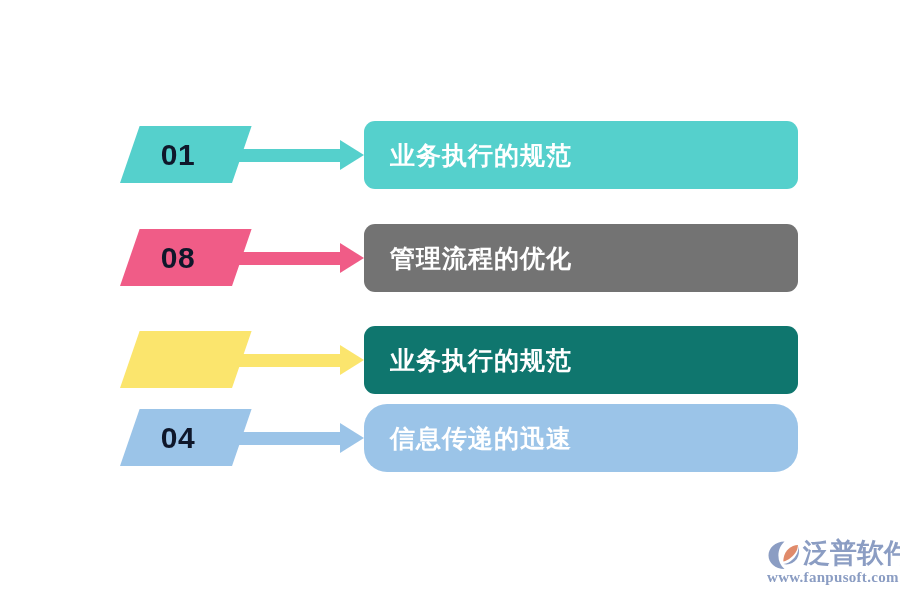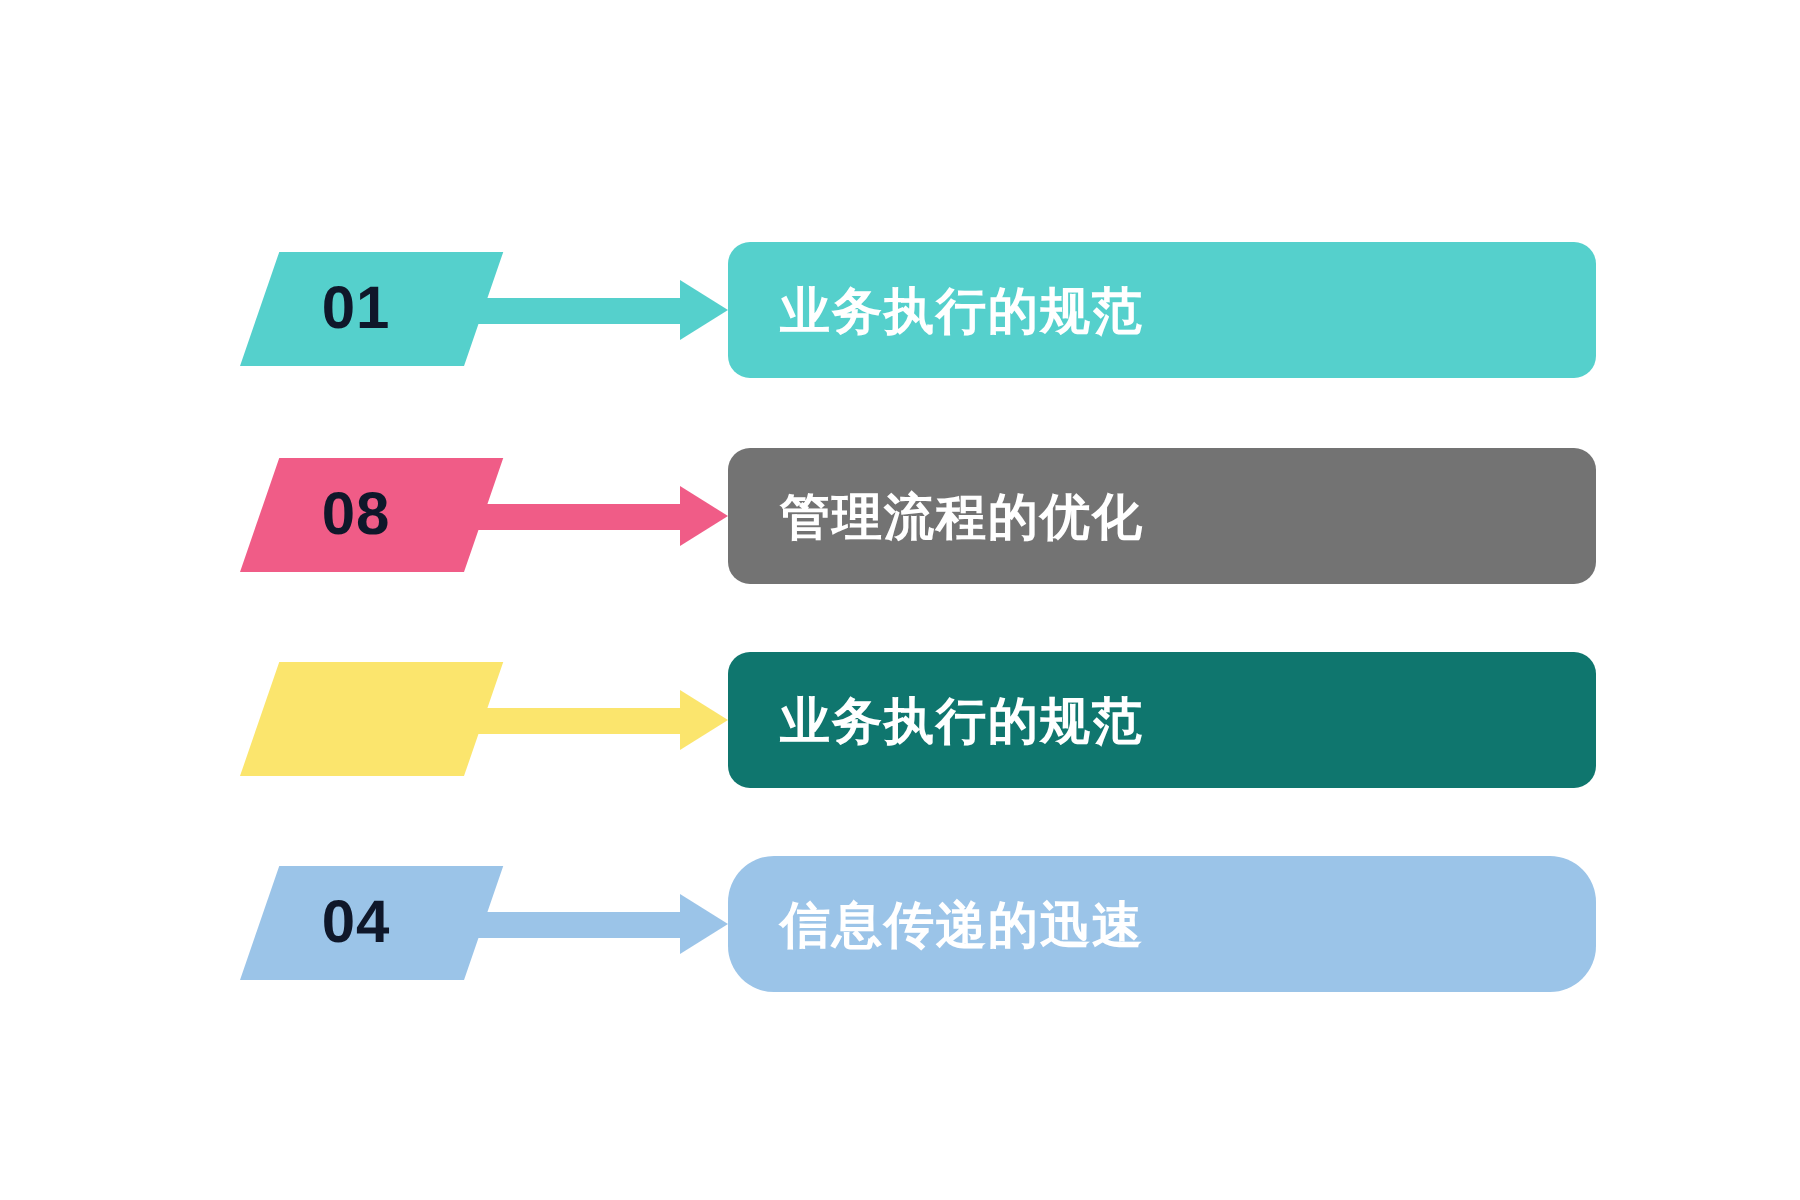--- a/index.html
+++ b/index.html
@@ -175,26 +175,35 @@
     <div class="num-shape" style="background: rgb(251, 229, 109);"></div>
     <div class="arrow">
       <div class="arrow-shaft" style="background: rgb(251, 229, 109);"></div>
       <div class="arrow-head" style="border-left-color: rgb(251, 229, 109);"></div>
     </div>
     <div class="bar" style="background: #0f766e; text-align: right;">
       <span class="bar-text">业务执行的规范</span>
     </div>
   </div>
 
-  <div class="flow-row" style="top:428px;">
+  <div class="flow-row" style="top:404px;">
     <div class="num-shape" style="background: rgb(155, 196, 232);"></div>
     <div class="num-label">04</div>
     <div class="arrow">
       <div class="arrow-shaft" style="background: rgb(155, 196, 232);"></div>
       <div class="arrow-head" style="border-left-color: rgb(155, 196, 232);"></div>
     </div>
     <div class="bar" style="background: rgb(155, 196, 232); border-radius: 23px;">
       <span class="bar-text">信息传递的迅速</span>
     </div>
   </div>
 
+  <div id="logo">
+    <svg id="logo-mark" viewBox="0 0 36 30">
+      <path d="M17.5,1.5 C8.3,1.5 1.5,8.0 1.5,15.5 C1.5,23.0 8.3,29.0 17.5,29.0 C13.6,25.6 11.4,21.0 11.4,15.5 C11.4,10.0 13.6,5.0 17.5,1.5 Z" fill="#8b9dc3"></path>
+      <path d="M31.0,5.0 C24.0,5.0 18.0,10.5 16.6,18.0 C16.4,19.2 16.3,20.4 16.4,21.6 C21.5,20.2 27.0,16.0 30.0,10.0 C30.5,8.4 30.8,6.7 31.0,5.0 Z" fill="#e08a6a"></path>
+      <path d="M31.6,6.0 C31.8,12.5 28.0,19.0 21.6,22.4 C20.0,23.2 18.2,23.8 16.4,24.0 C21.0,25.4 26.6,23.6 29.8,19.0 C32.0,15.8 32.6,11.0 31.6,6.0 Z" fill="#8b9dc3"></path>
+    </svg>
+    <div id="logo-cn">泛普软件</div>
+    <div id="logo-url">www.fanpusoft.com</div>
+  </div>
 
 </div>
 
 </body></html>

